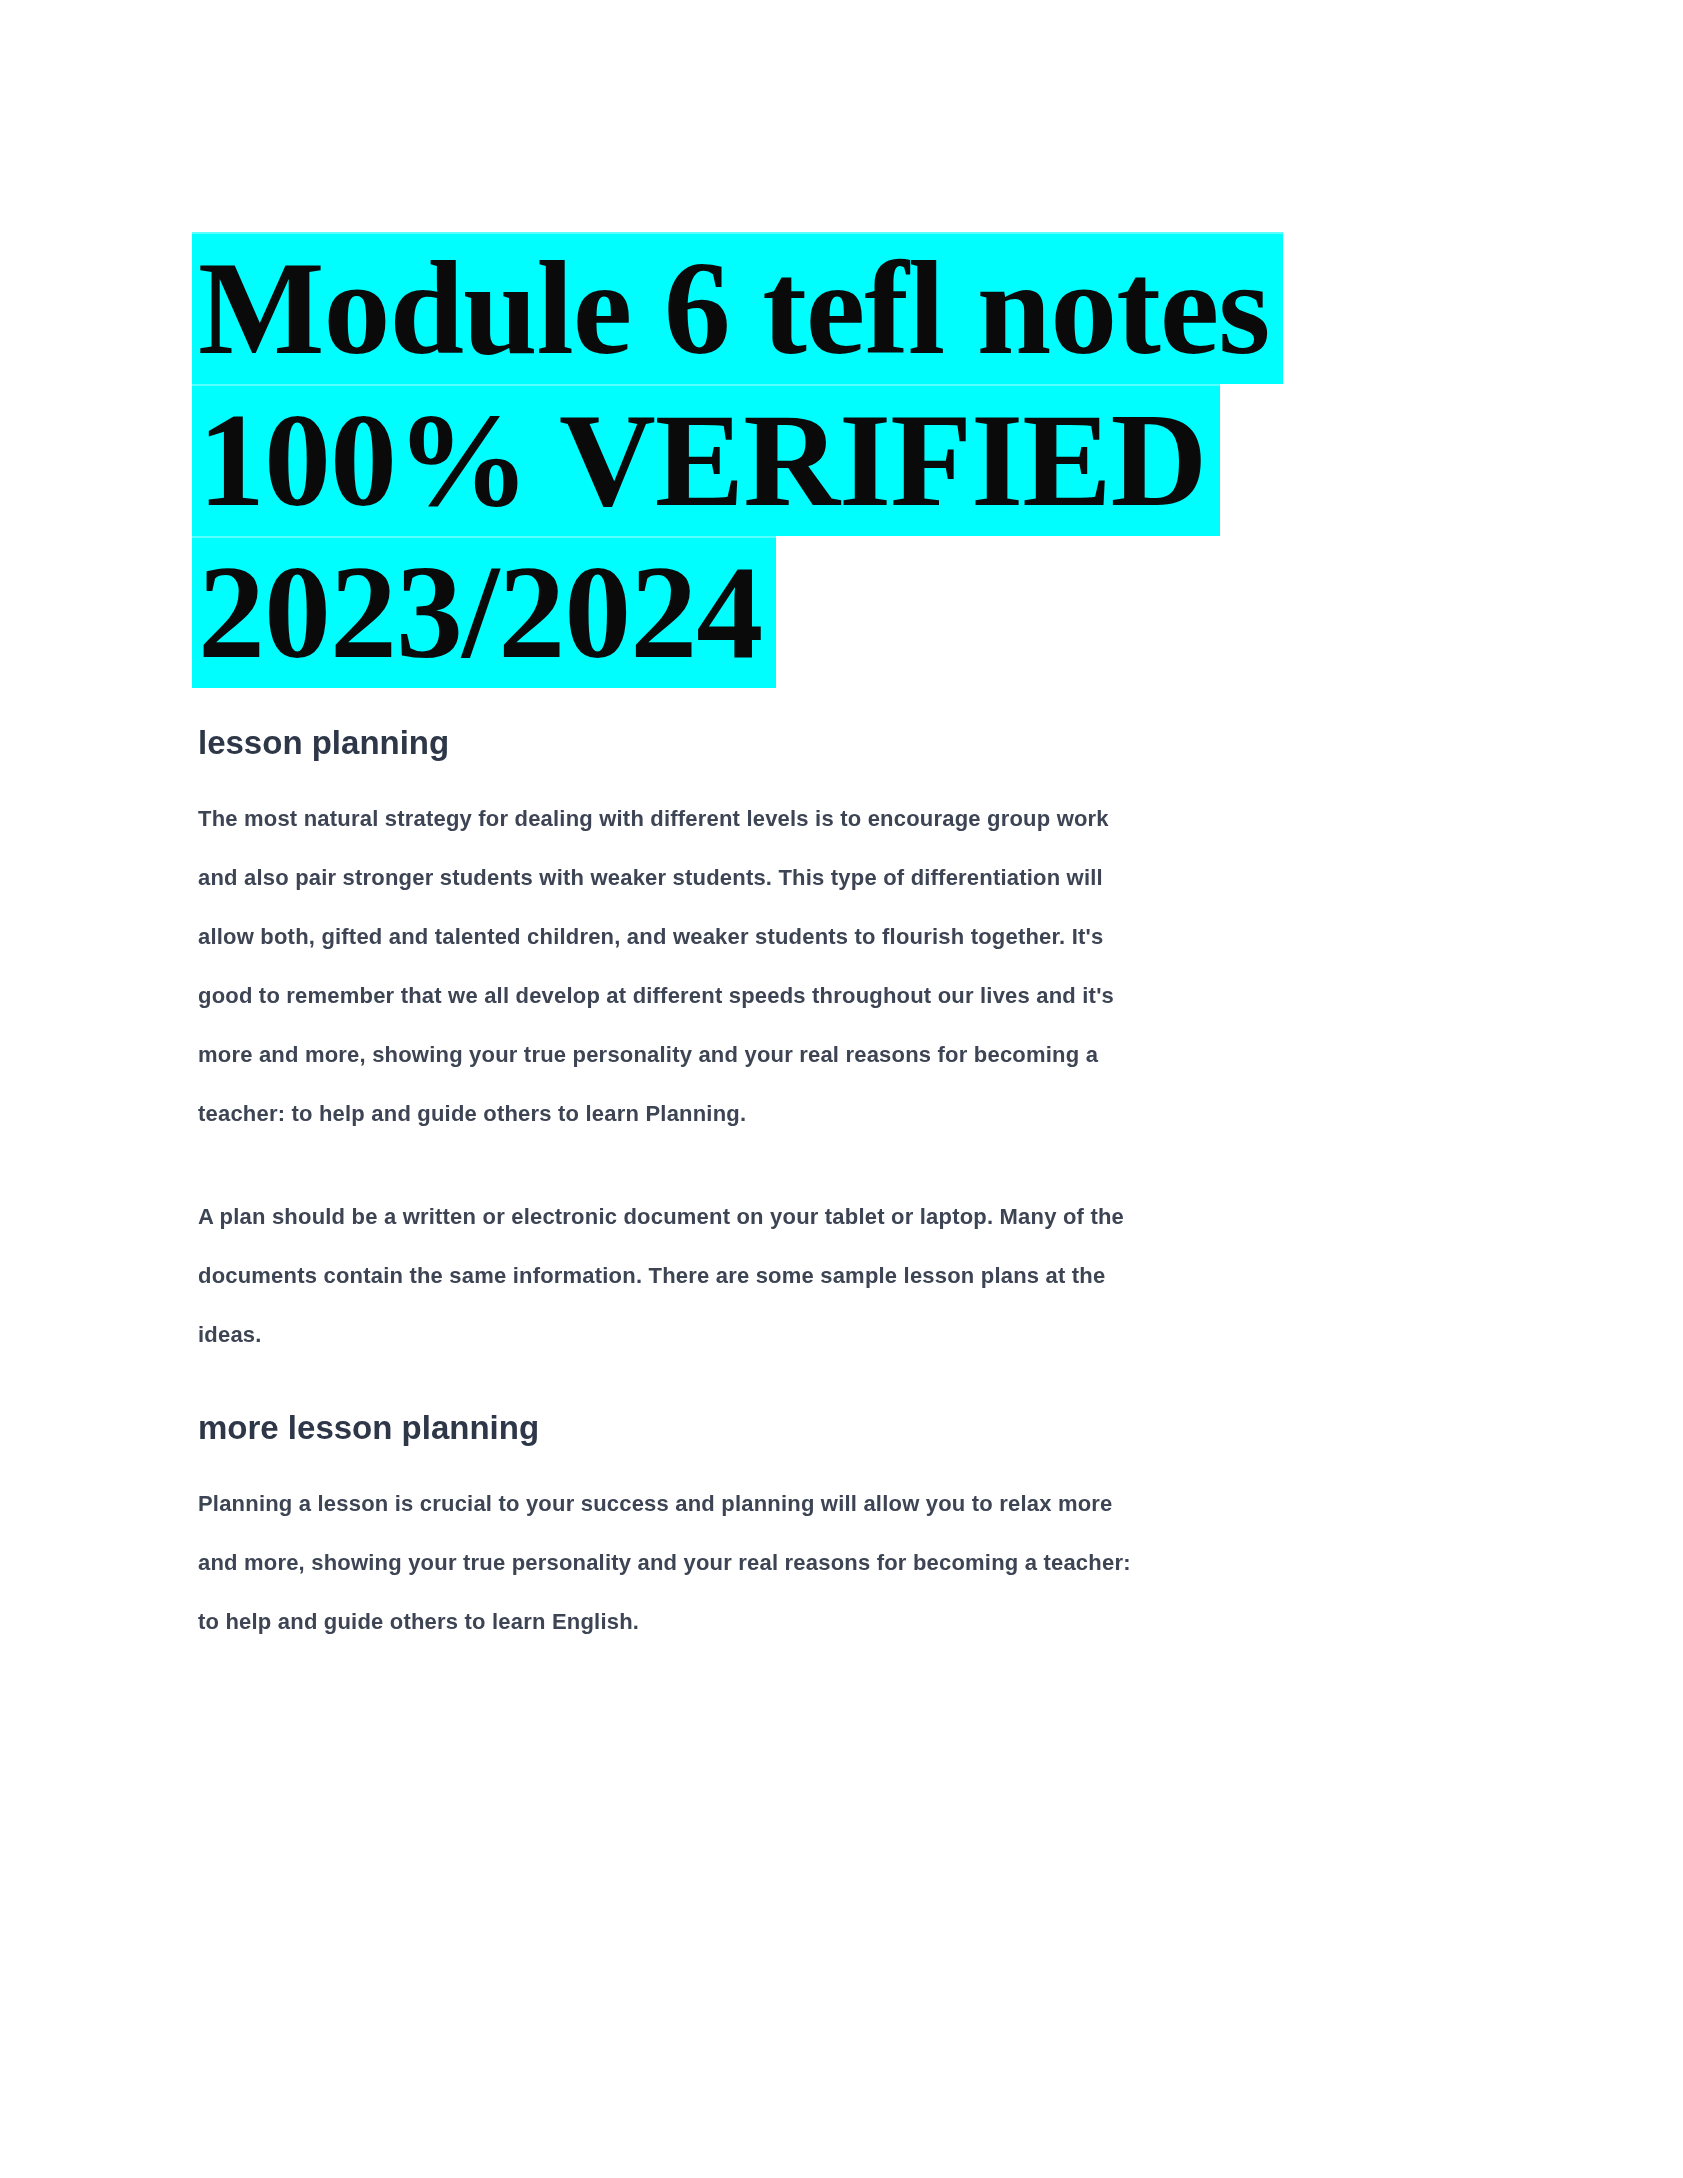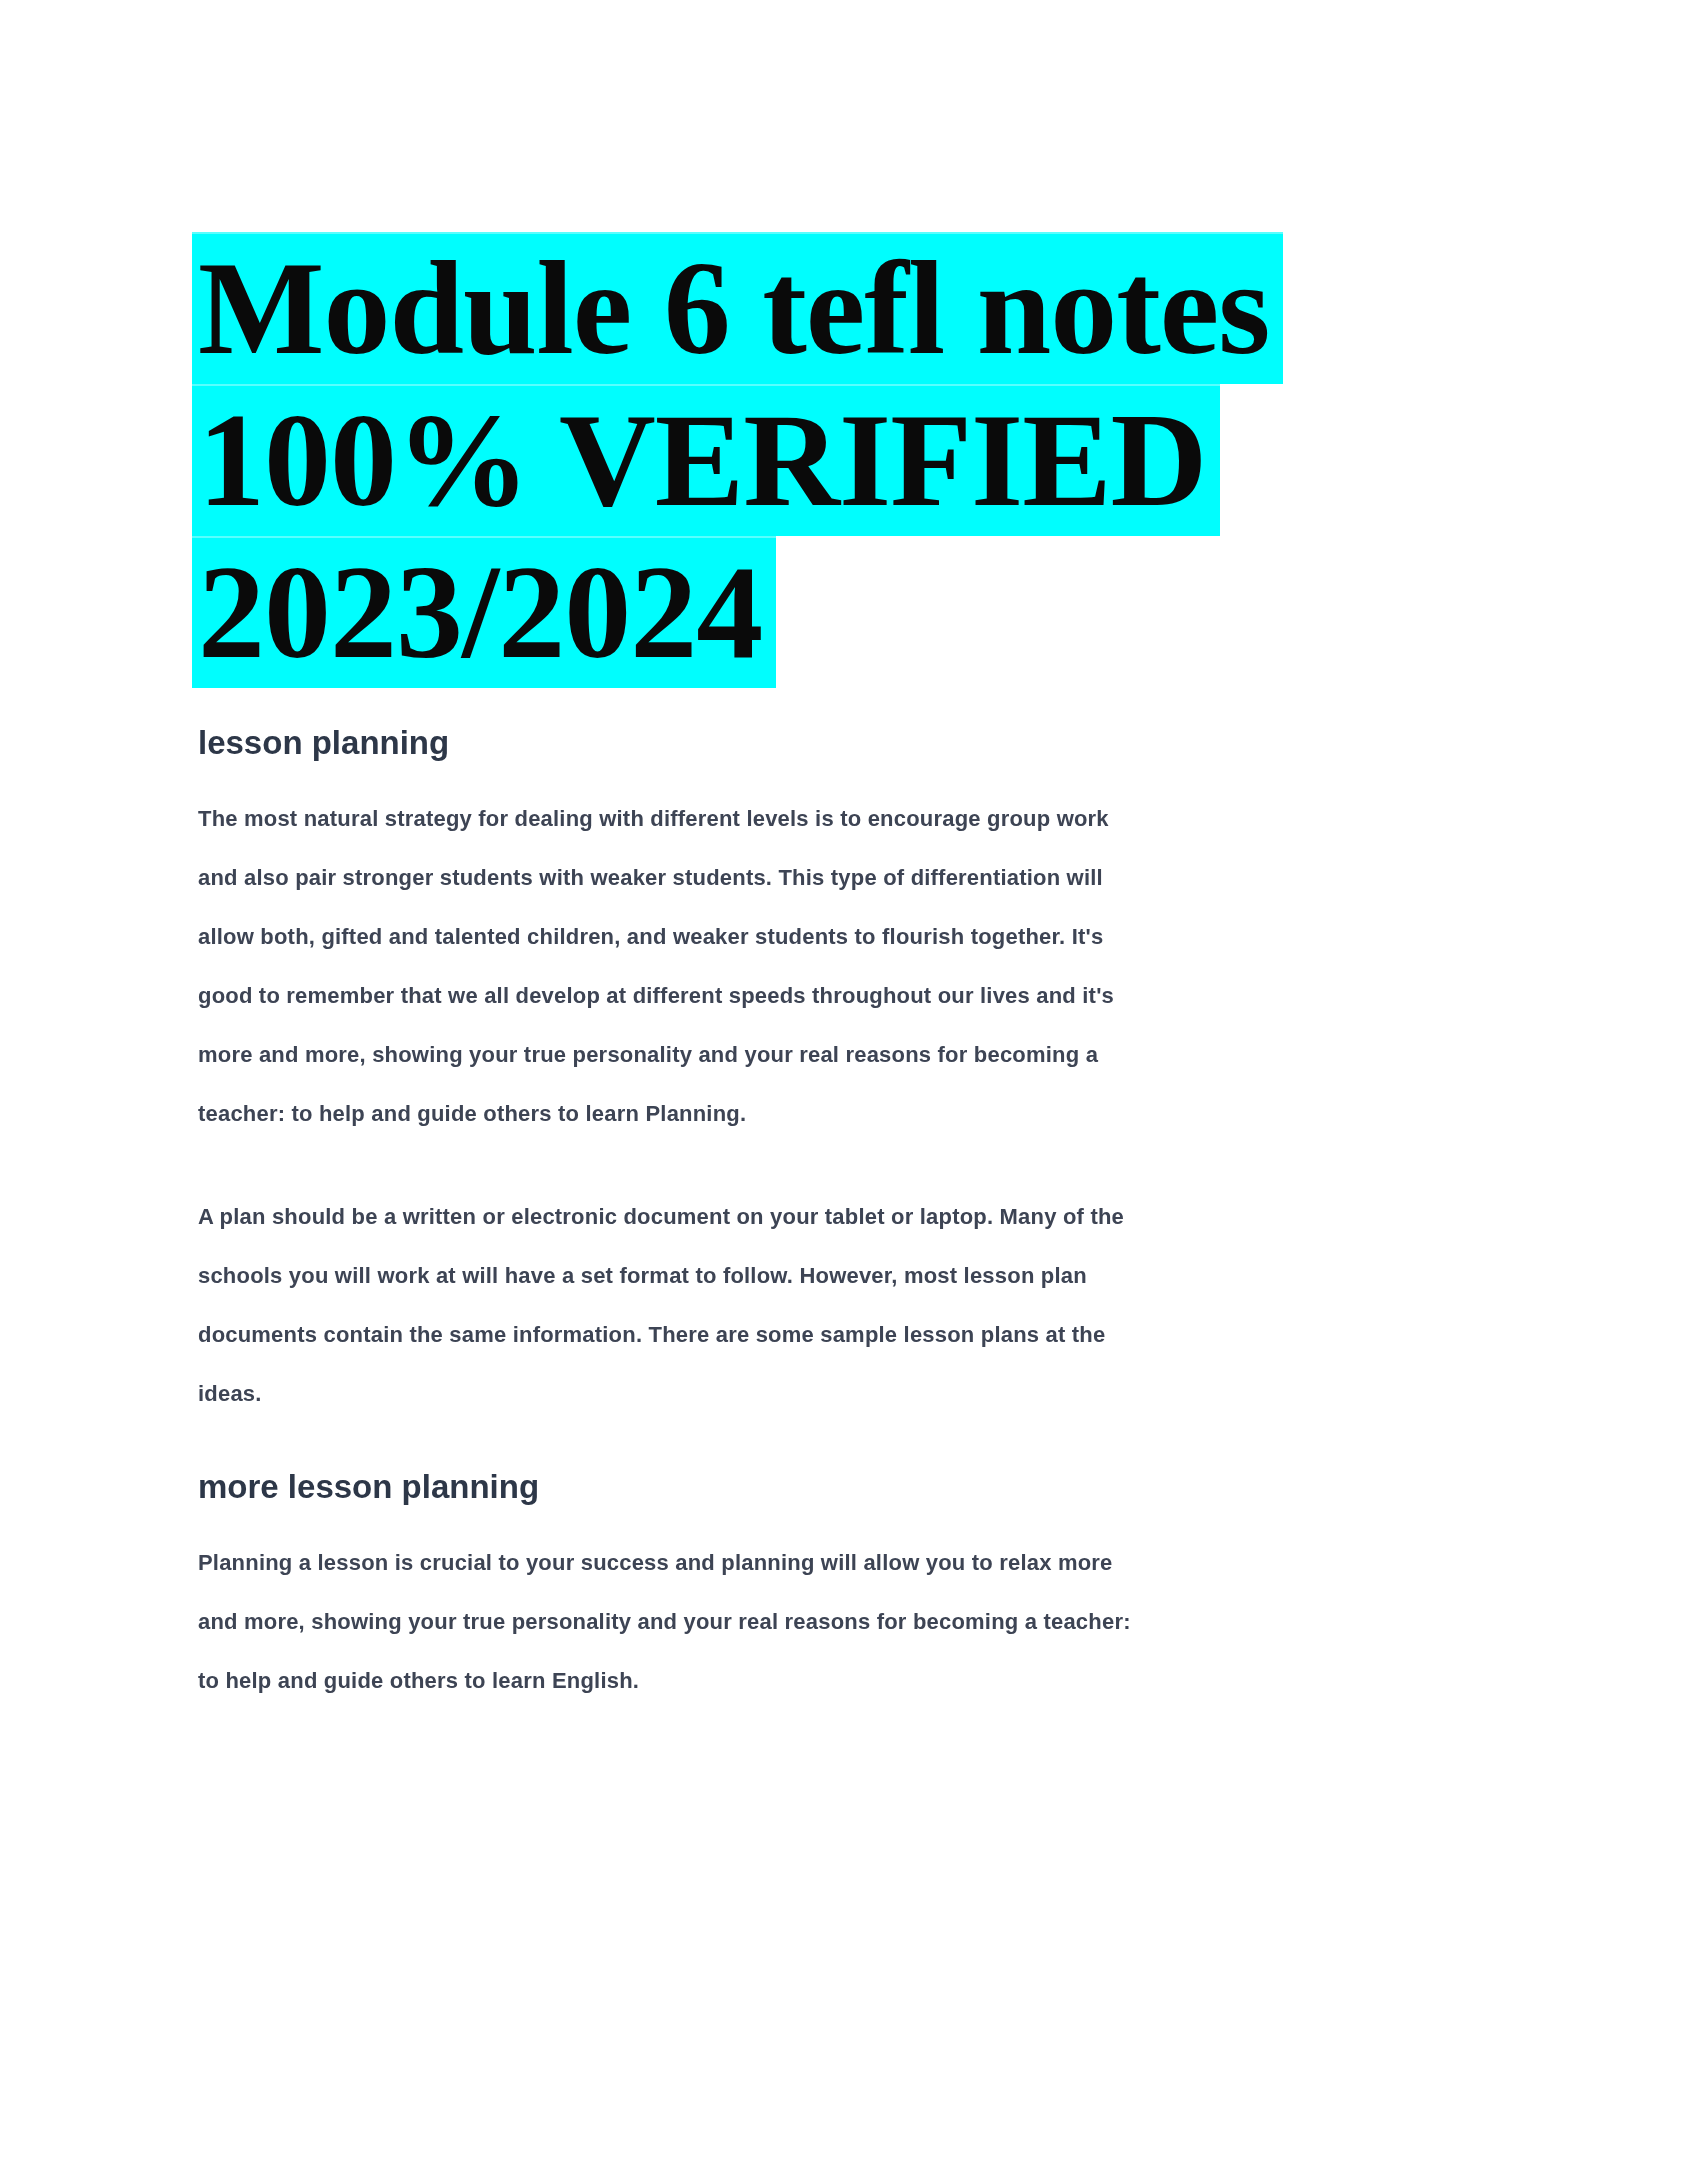--- a/index.html
+++ b/index.html
@@ -81,21 +81,20 @@
       <div class="line">The most natural strategy for dealing with different levels is to encourage group work</div>
       <div class="line">and also pair stronger students with weaker students. This type of differentiation will</div>
       <div class="line">allow both, gifted and talented children, and weaker students to flourish together. It's</div>
       <div class="line">good to remember that we all develop at different speeds throughout our lives and it's</div>
       <div class="line">more and more, showing your true personality and your real reasons for becoming a</div>
       <div class="line">teacher: to help and guide others to learn Planning.</div>
     </div>
 
   <div class="para">
       <div class="line">A plan should be a written or electronic document on your tablet or laptop. Many of the</div>
-      <div class="line">schools you will work at will have a set format to follow. However, most lesson plan</div>
       <div class="line">documents contain the same information. There are some sample lesson plans at the</div>
       <div class="line">ideas.</div>
     </div>
 
   <h2 class="heading">more lesson planning</h2>
 
   <div class="para">
       <div class="line">Planning a lesson is crucial to your success and planning will allow you to relax more</div>
       <div class="line">and more, showing your true personality and your real reasons for becoming a teacher:</div>
       <div class="line">to help and guide others to learn English.</div>

